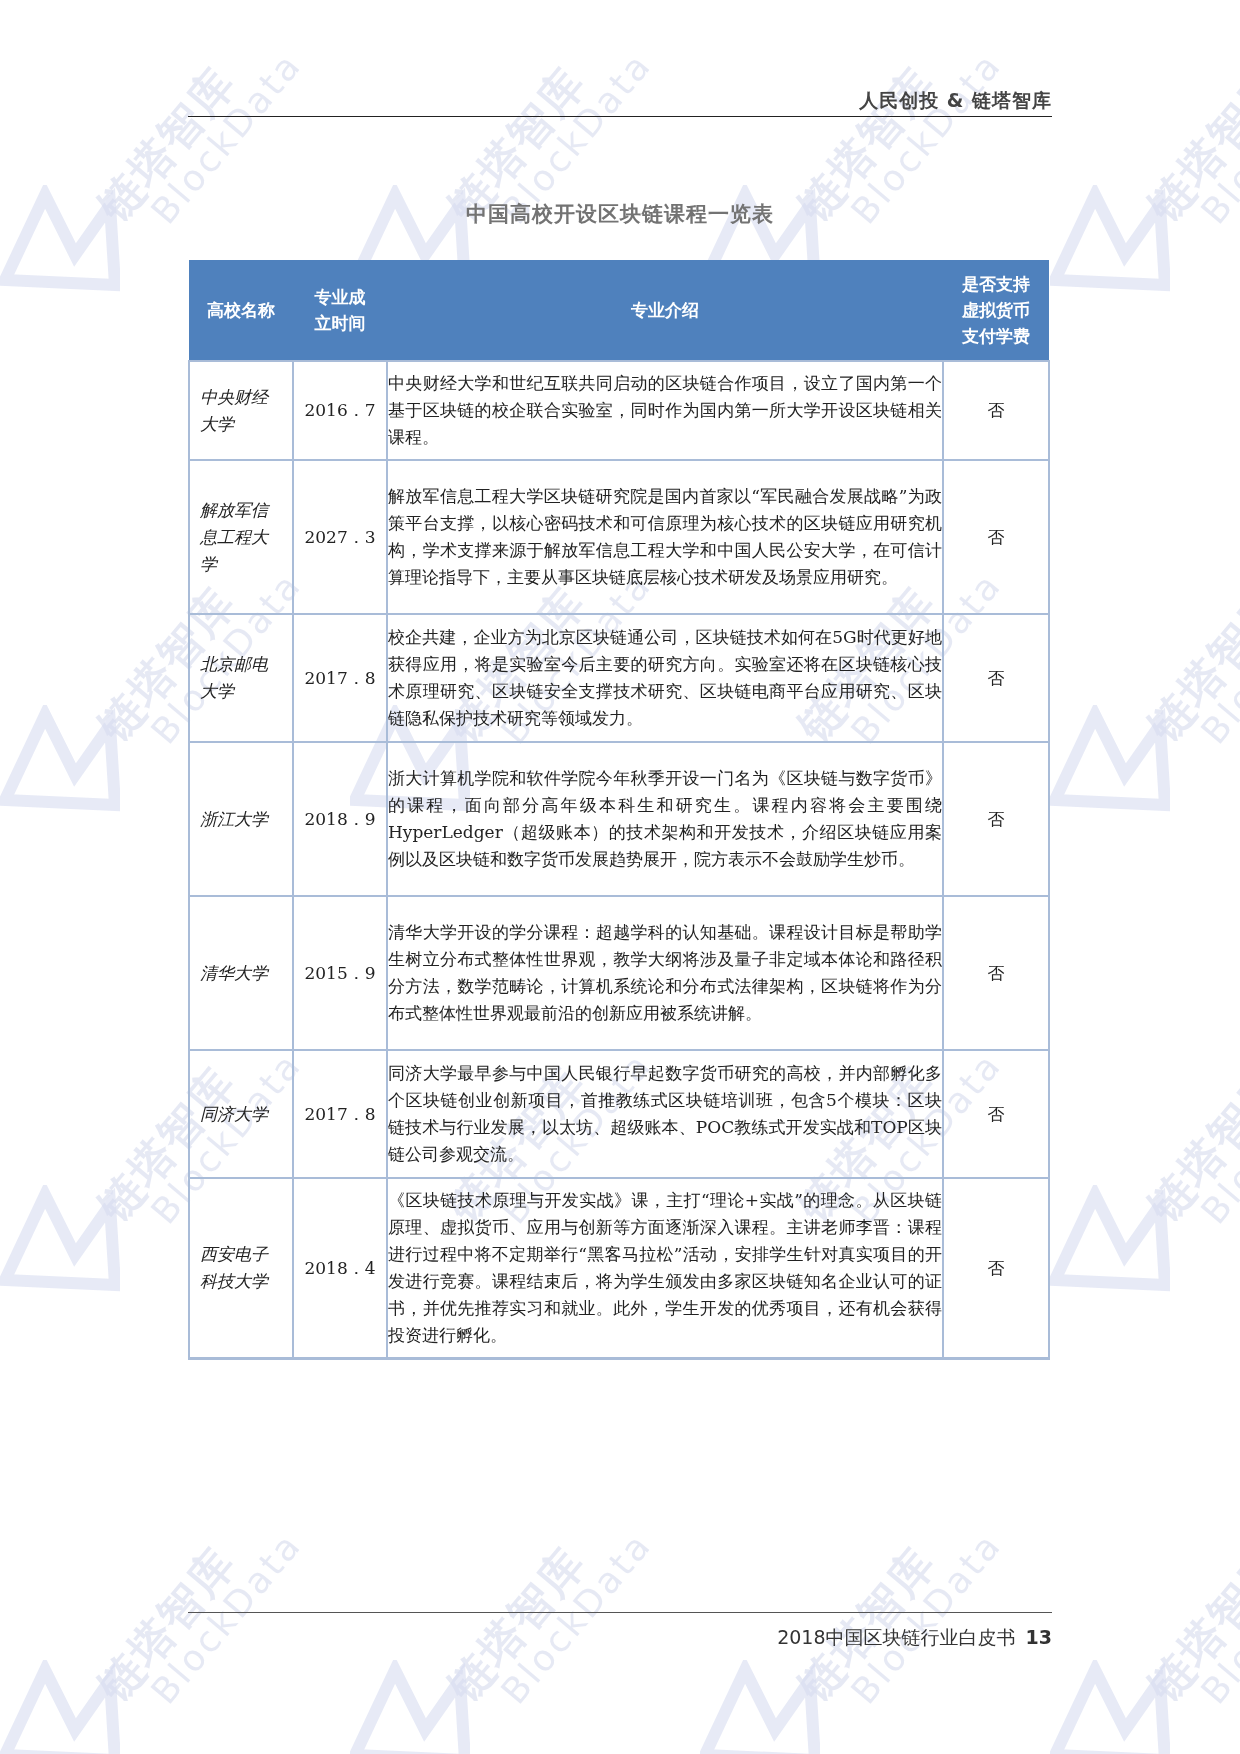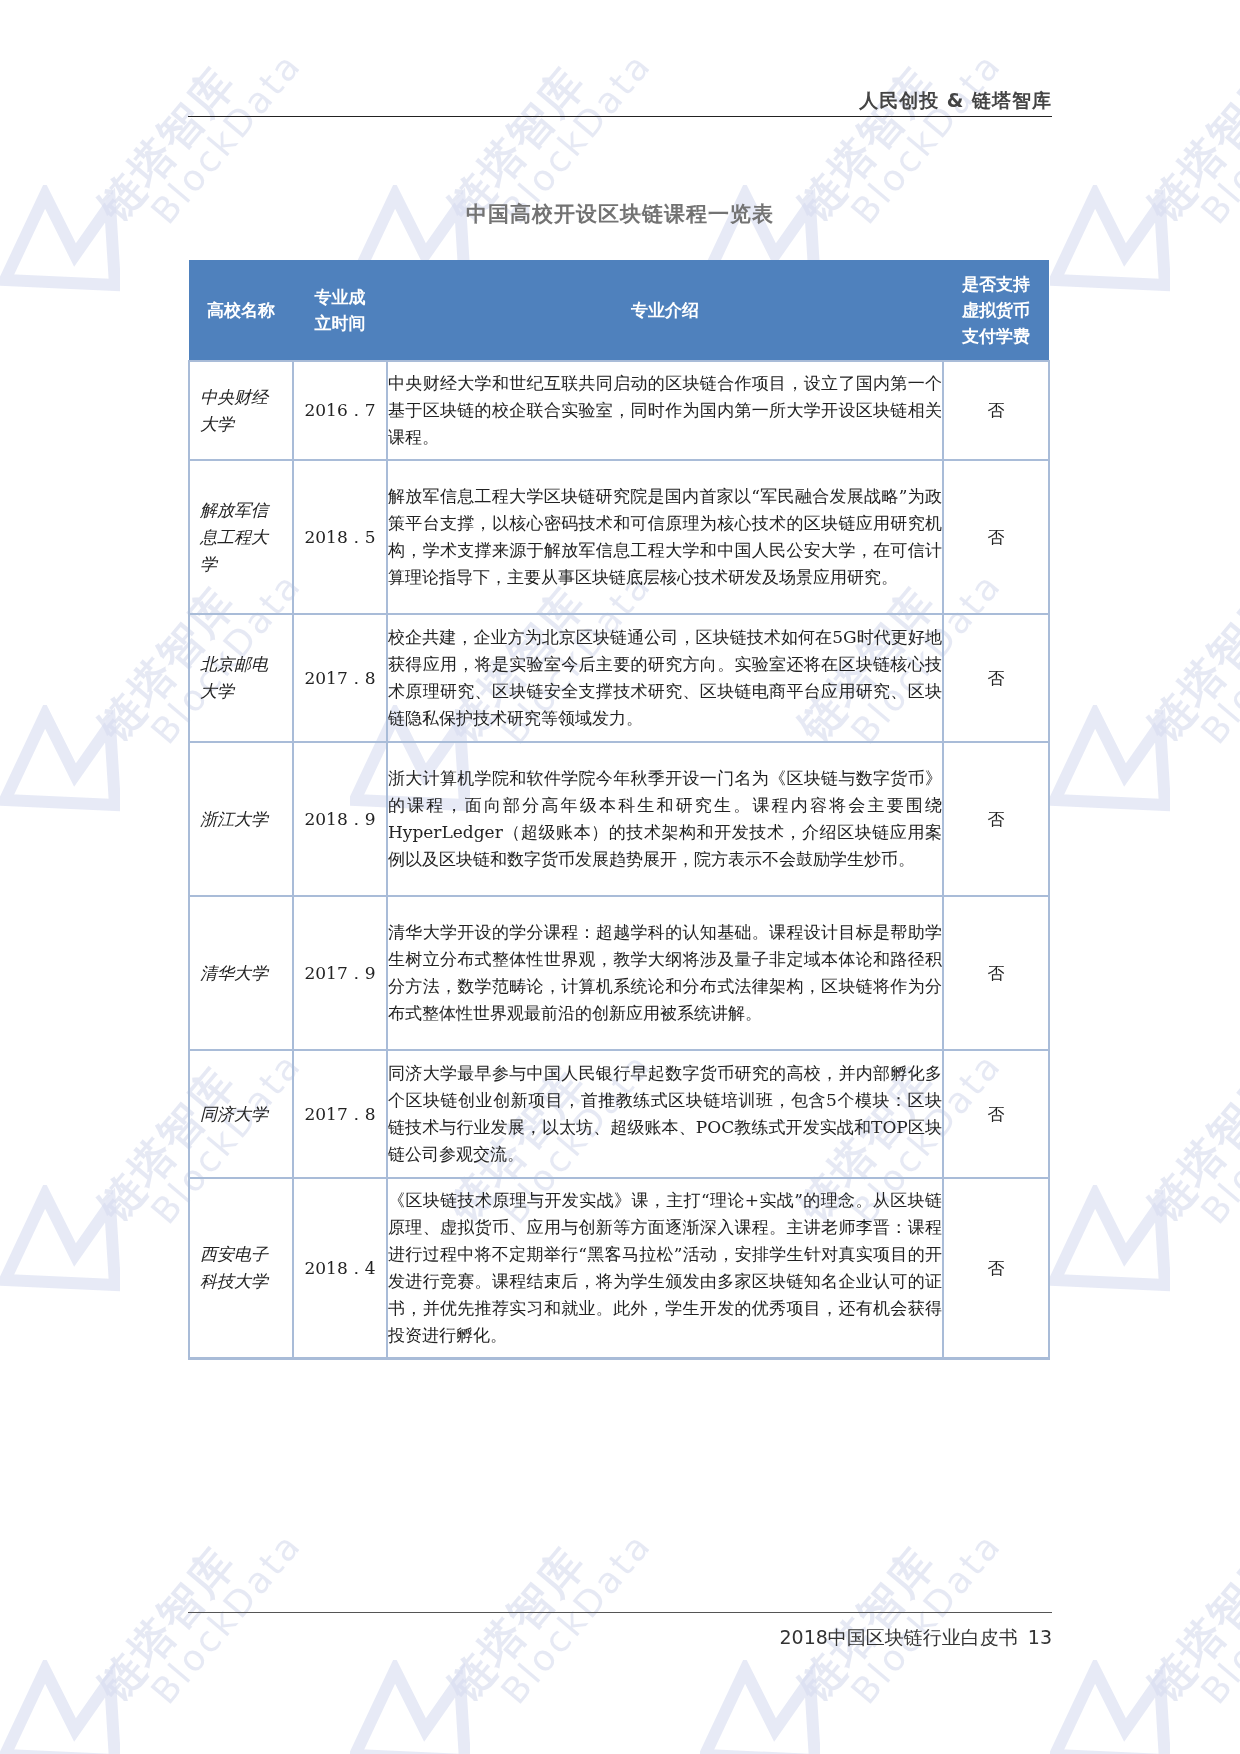--- a/index.html
+++ b/index.html
@@ -50,21 +50,21 @@
   .course-table td.desc { text-align: justify; padding: 8px 0; }
   .course-table td.support { text-align: center; }
   .course-table tr.body-row:last-child td { border-bottom: 3px solid #a9bcd8; }
   .footer-rule {
     position: absolute; left: 188px; right: 188px; top: 1612px; height: 0;
     border-top: 1px solid #555;
   }
   .footer-text {
     position: absolute; right: 188px; top: 1625px; font-size: 19px; color: #333;
   }
-  .footer-text .page-num { margin-left: 10px; }
+  .footer-text .page-num { margin-left: 10px; font-weight: bold; }
 </style>
 </head>
 <body>
 
 <div>
   <div class="watermark" style="left:90px; top:200px;">
     <span class="wm-cn">链塔智库</span>
     <span class="wm-en">BlockData</span>
   </div>
   <div class="watermark" style="left:440px; top:200px;">
@@ -202,39 +202,39 @@
   </thead>
   <tbody>
     <tr class="body-row" style="height:88px">
       <td class="name">中央财经大学</td>
       <td class="date">2016．7</td>
       <td class="desc">中央财经大学和世纪互联共同启动的区块链合作项目，设立了国内第一个基于区块链的校企联合实验室，同时作为国内第一所大学开设区块链相关课程。</td>
       <td class="support">否</td>
     </tr>
     <tr class="body-row" style="height:154px">
       <td class="name">解放军信息工程大学</td>
-      <td class="date">2018．5</td>
+      <td class="date">2027．3</td>
       <td class="desc">解放军信息工程大学区块链研究院是国内首家以“军民融合发展战略”为政策平台支撑，以核心密码技术和可信原理为核心技术的区块链应用研究机构，学术支撑来源于解放军信息工程大学和中国人民公安大学，在可信计算理论指导下，主要从事区块链底层核心技术研发及场景应用研究。</td>
       <td class="support">否</td>
     </tr>
     <tr class="body-row" style="height:128px">
       <td class="name">北京邮电大学</td>
       <td class="date">2017．8</td>
       <td class="desc">校企共建，企业方为北京区块链通公司，区块链技术如何在5G时代更好地获得应用，将是实验室今后主要的研究方向。实验室还将在区块链核心技术原理研究、区块链安全支撑技术研究、区块链电商平台应用研究、区块链隐私保护技术研究等领域发力。</td>
       <td class="support">否</td>
     </tr>
     <tr class="body-row" style="height:154px">
       <td class="name">浙江大学</td>
       <td class="date">2018．9</td>
       <td class="desc">浙大计算机学院和软件学院今年秋季开设一门名为《区块链与数字货币》的课程，面向部分高年级本科生和研究生。课程内容将会主要围绕HyperLedger（超级账本）的技术架构和开发技术，介绍区块链应用案例以及区块链和数字货币发展趋势展开，院方表示不会鼓励学生炒币。</td>
       <td class="support">否</td>
     </tr>
     <tr class="body-row" style="height:154px">
       <td class="name">清华大学</td>
-      <td class="date">2017．9</td>
+      <td class="date">2015．9</td>
       <td class="desc">清华大学开设的学分课程：超越学科的认知基础。课程设计目标是帮助学生树立分布式整体性世界观，教学大纲将涉及量子非定域本体论和路径积分方法，数学范畴论，计算机系统论和分布式法律架构，区块链将作为分布式整体性世界观最前沿的创新应用被系统讲解。</td>
       <td class="support">否</td>
     </tr>
     <tr class="body-row" style="height:128px">
       <td class="name">同济大学</td>
       <td class="date">2017．8</td>
       <td class="desc">同济大学最早参与中国人民银行早起数字货币研究的高校，并内部孵化多个区块链创业创新项目，首推教练式区块链培训班，包含5个模块：区块链技术与行业发展，以太坊、超级账本、POC教练式开发实战和TOP区块链公司参观交流。</td>
       <td class="support">否</td>
     </tr>
     <tr class="body-row" style="height:180px">

